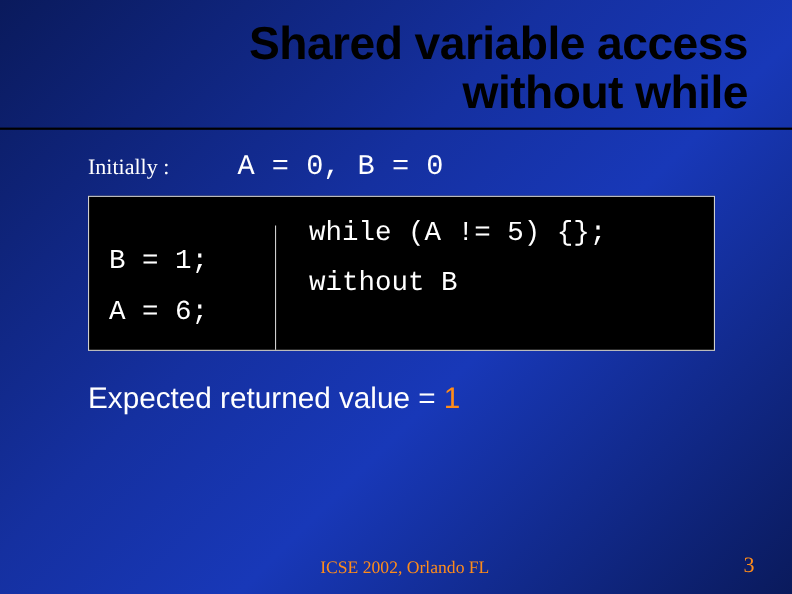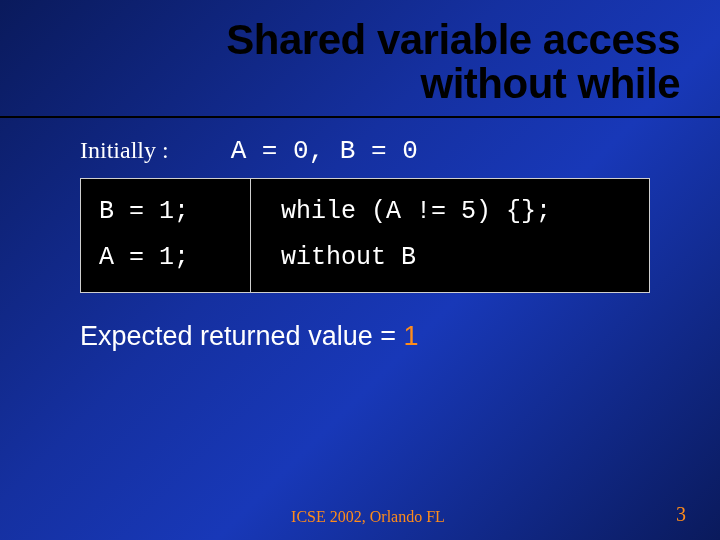--- a/index.html
+++ b/index.html
@@ -35,21 +35,21 @@
     font-size: 26px;
   }
   .row-initial {
     display: flex;
     align-items: baseline;
     gap: 18px;
     margin-bottom: 12px;
   }
   .label-initial {
     font-family: "Times New Roman", Times, serif;
-    font-size: 24px;
+    font-size: 20px;
     color: #ffffff;
   }
   .mono {
     font-family: "Courier New", Courier, monospace;
     color: #ffffff;
     font-size: 26px;
     white-space: pre;
     margin-left: 44px;
   }
   .orange { color: #ff8c1a; }
@@ -59,20 +59,21 @@
     background: #000000;
     margin: 0 0 28px 0;
     width: 570px;
   }
   .code-col {
     padding: 10px 8px 10px 18px;
   }
   .code-col.left {
     width: 170px;
     border-right: 1px solid #cfcfcf;
+    margin-top: 26px;
   }
   .code-col.right {
     flex: 1;
     padding-left: 30px;
   }
   .code-line {
     font-family: "Courier New", Courier, monospace;
     font-size: 25px;
     line-height: 1.85;
     color: #ffffff;
@@ -117,21 +118,21 @@
   <div class="content">
 
     <div class="row-initial">
       <span class="label-initial">Initially :</span>
       <span class="mono">A = 0, B = 0</span>
     </div>
 
     <div class="code-box">
       <div class="code-col left">
         <div class="code-line">B = 1;</div>
-        <div class="code-line">A = 1;</div>
+        <div class="code-line">A = 6;</div>
       </div>
       <div class="code-col right">
         <div class="code-line">while (A != 5) {};</div>
         <div class="code-line">without B</div>
       </div>
     </div>
 
     <div class="body-text">
       <span>Expected  returned value = </span><span class="orange">1</span>
     </div>

